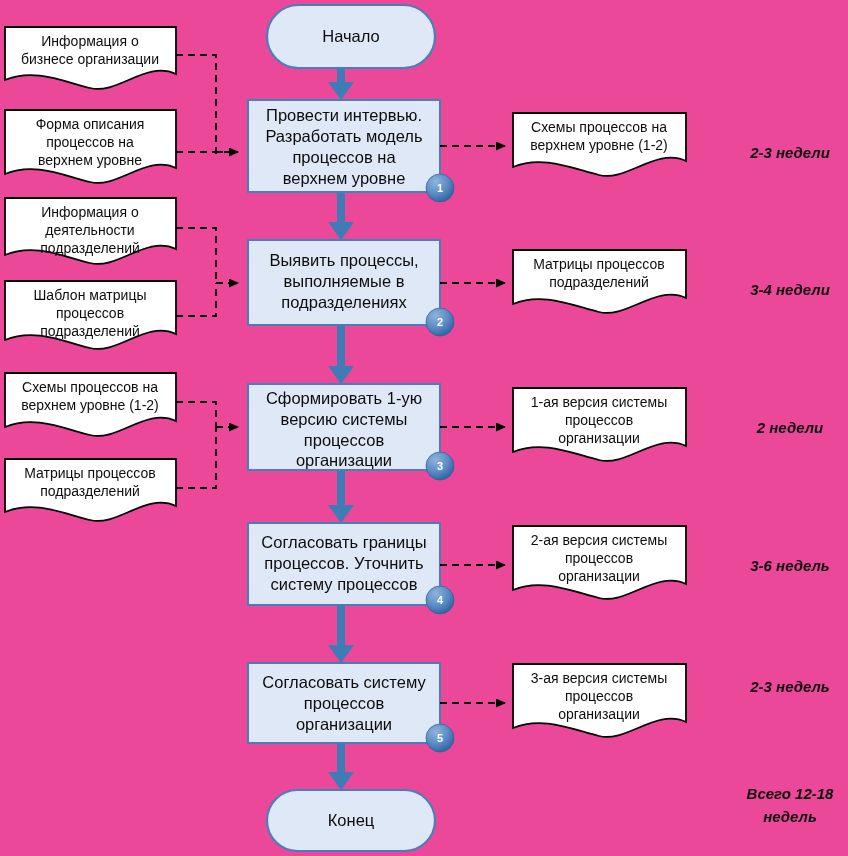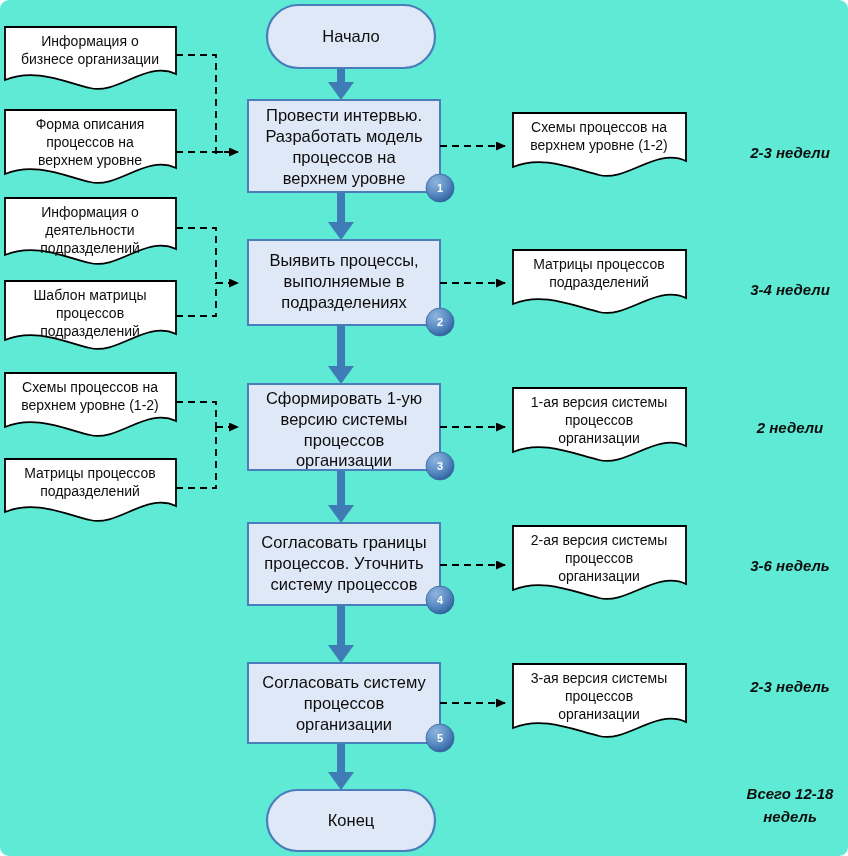--- a/index.html
+++ b/index.html
@@ -10,22 +10,21 @@
   body {
     width: 848px;
     height: 856px;
     font-family: "Liberation Sans", sans-serif;
     overflow: hidden;
   }
   #stage {
     position: relative;
     width: 848px;
     height: 856px;
-    background: #5eead4;
-    border-radius: 9px;
+    background: #ec4899;
   }
   svg.flow {
     position: absolute;
     left: 0;
     top: 0;
     width: 848px;
     height: 856px;
   }
   .proc-fill { fill: #dfe8f6; stroke: #4a7ebb; stroke-width: 2; }
   .term-fill { fill: #dfe8f6; stroke: #4a7ebb; stroke-width: 2.2; }

